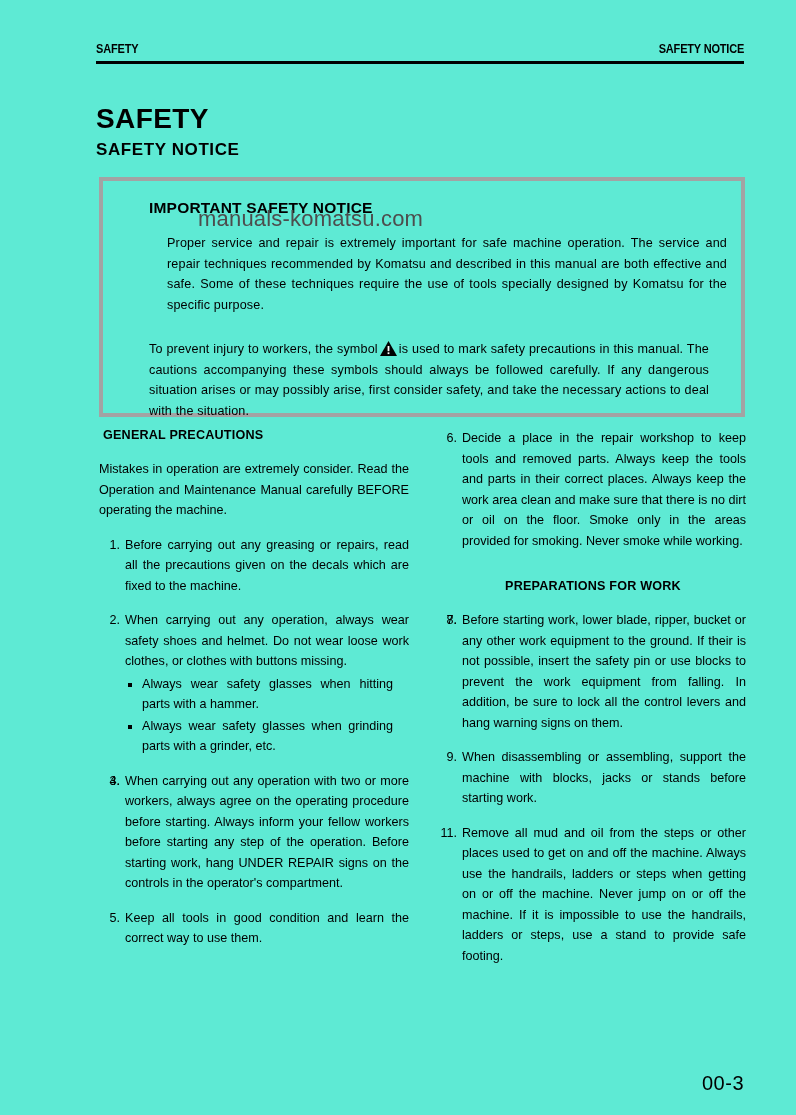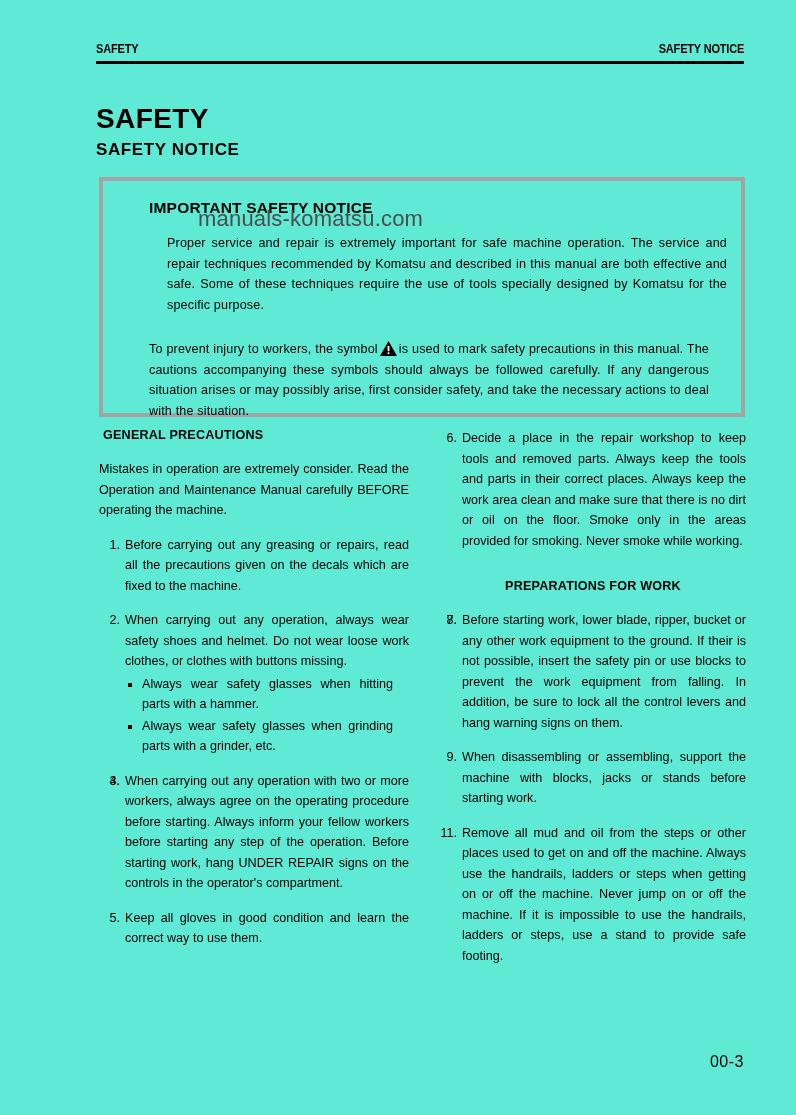--- a/index.html
+++ b/index.html
@@ -200,22 +200,22 @@
     top: 9px;
     width: 4px;
     height: 4px;
     background: #000;
   }
 
   
   .page-no {
     position: absolute;
     right: 52px;
-    bottom: 44px;
-    font-size: 16px;
+    bottom: 20px;
+    font-size: 20px;
     letter-spacing: 0.5px;
   }
 </style>
 </head>
 <body>
 
 <div class="page">
 
   <div class="run-head">
     <div class="rh-left">SAFETY</div>
@@ -256,21 +256,21 @@
       </li>
       <li>
         <span class="num">3.</span>
       </li>
       <li>
         <span class="num">4.</span>
         <span>When carrying out any operation with two or more workers, always agree on the operating procedure before starting. Always inform your fellow workers before starting any step of the operation. Before starting work, hang UNDER REPAIR signs on the controls in the operator's compartment.</span>
       </li>
       <li>
         <span class="num">5.</span>
-        <span>Keep all gloves in good condition and learn the correct way to use them.</span>
+        <span>Keep all tools in good condition and learn the correct way to use them.</span>
       </li>
     </ol>
   </div>
 
   <div class="col col-right">
     <ol class="numlist">
       <li>
         <span class="num">6.</span>
         <span>Decide a place in the repair workshop to keep tools and removed parts. Always keep the tools and parts in their correct places. Always keep the work area clean and make sure that there is no dirt or oil on the floor. Smoke only in the areas provided for smoking. Never smoke while working.</span>
       </li>

